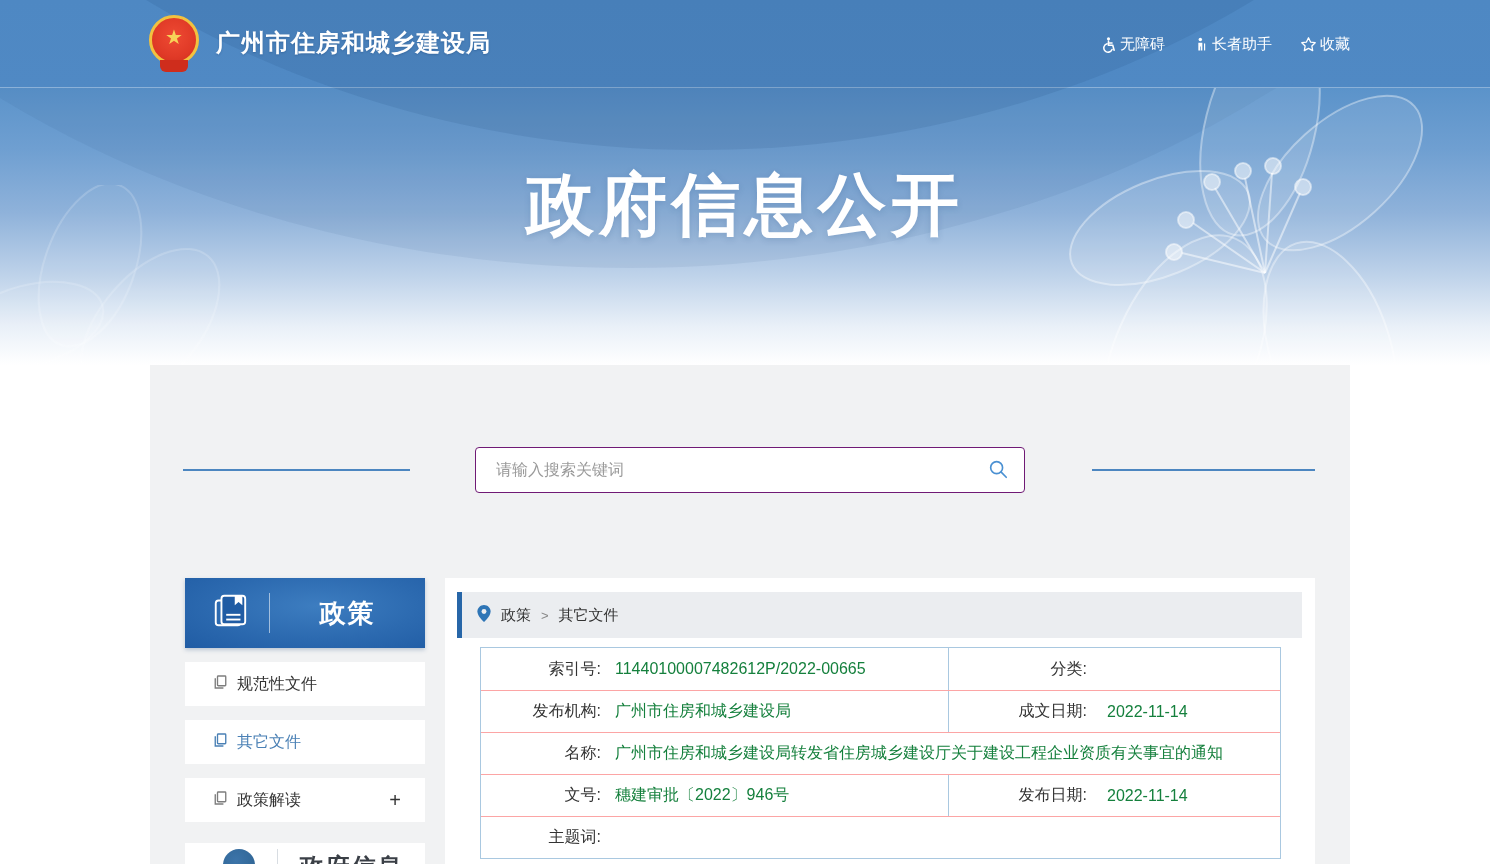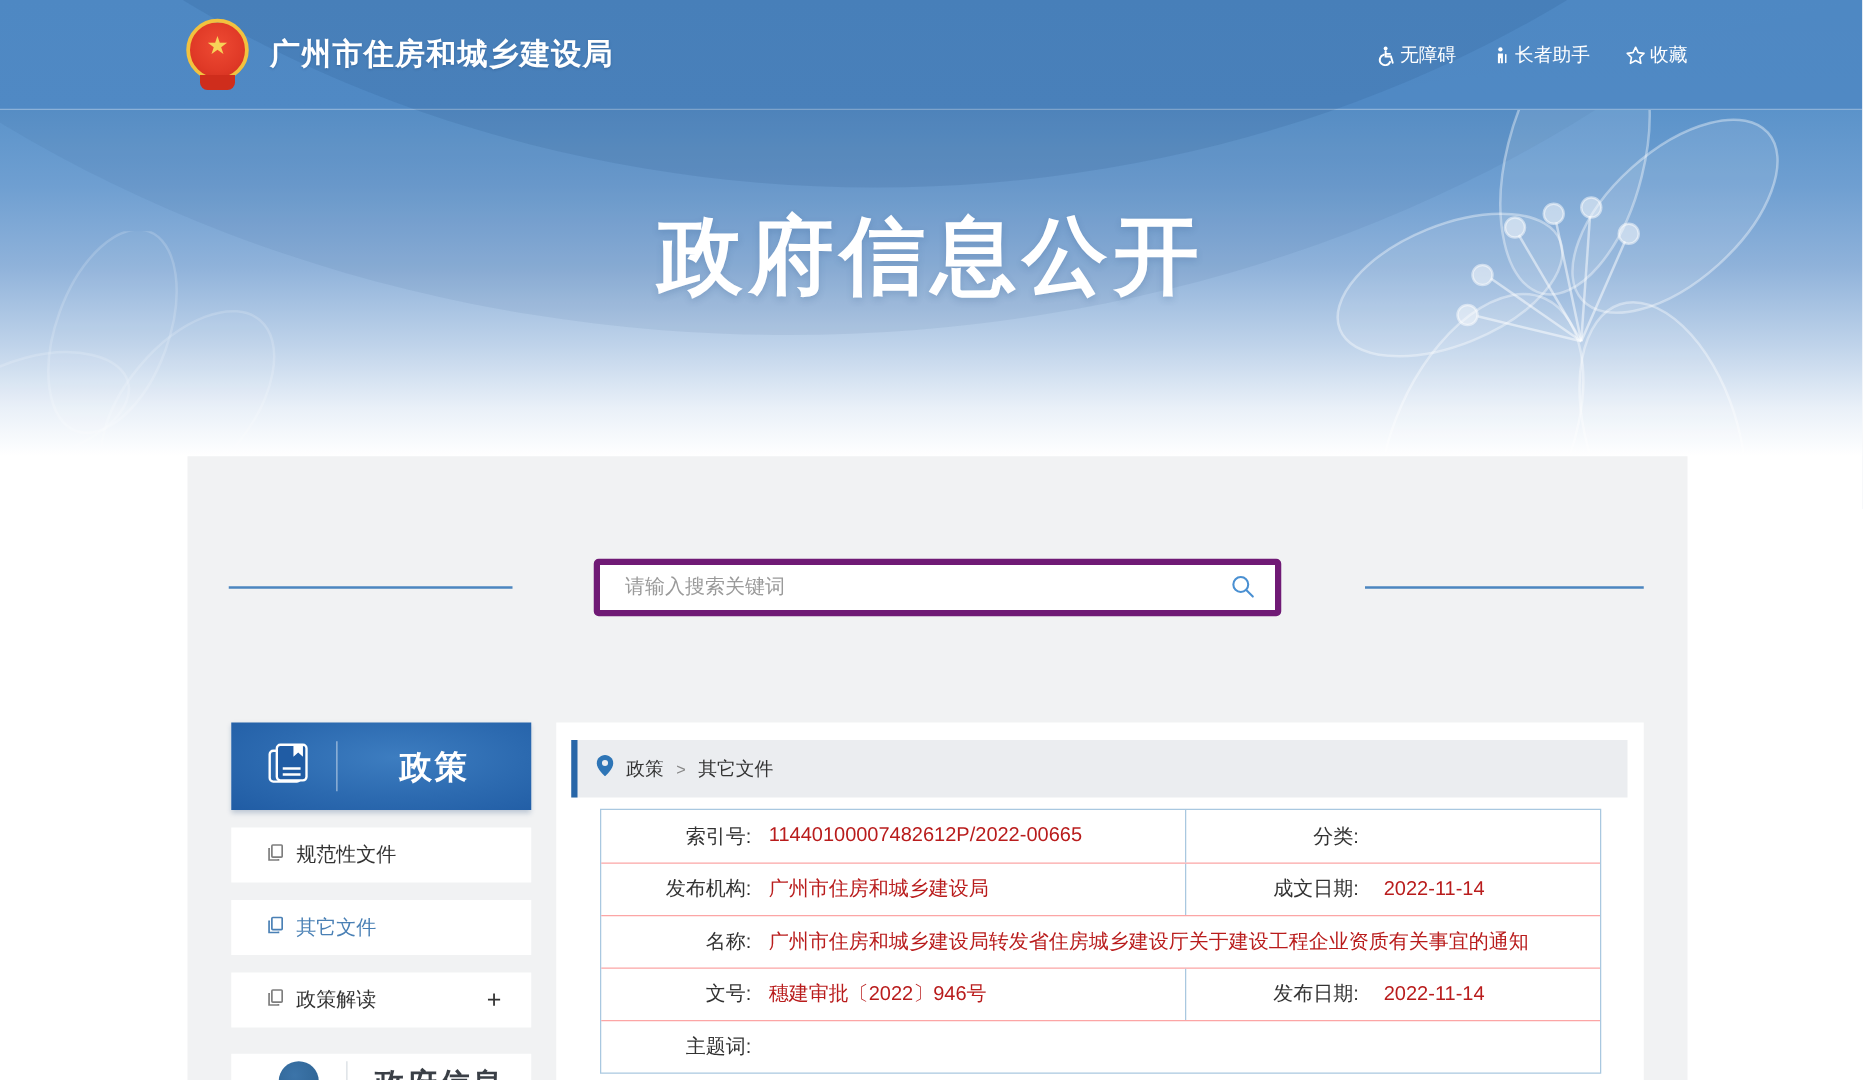--- a/index.html
+++ b/index.html
@@ -43,21 +43,21 @@
 
   
   .wrap { position:absolute; left:150px; top:365px; width:1200px; height:499px;
     background:#f1f2f3; z-index:4; }
 
   
   .deco-line { position:absolute; height:2px; background:#4c86c0; top:104px; }
   .deco-line.l { left:33px; width:227px; }
   .deco-line.r { left:942px; width:223px; }
   .search-box { position:absolute; left:325px; top:82px; width:550px; height:46px;
-    background:#fff; border:5px solid #701a75; border-radius:4px;
+    background:#fff; border:1px solid #701a75; border-radius:4px;
     display:flex; align-items:center; }
   .search-box input { flex:1; height:100%; border:none; outline:none; background:transparent;
     padding:0 14px 0 20px; font-size:16px; color:#333;
     font-family:"Liberation Sans","DejaVu Sans",sans-serif; }
   .search-box input::placeholder { color:#9a9a9a; }
   .search-btn { width:52px; height:44px; border:none; background:transparent; cursor:pointer;
     display:flex; align-items:center; justify-content:center; }
 
   
   .sidebar { position:absolute; left:35px; top:213px; width:240px; }
@@ -94,21 +94,21 @@
 
   .dtable { position:absolute; left:35px; top:69px; width:801px;
     border:1px solid #a9c8e0; background:#fff; }
   .trow { display:flex; height:42px; }
   .trow + .trow { border-top:1px solid #fca5a5; }
   .cell-l { width:467px; display:flex; align-items:center; height:100%; }
   .cell-r { flex:1; border-left:1px solid #a9c8e0; display:flex; align-items:center; height:100%;padding-left:26px; }
   .cell-f { width:100%; display:flex; align-items:center; height:100%; }
   .lab { flex:none; width:120px; text-align:right; font-size:16px; color:#333; }
   .lab.r { width:112px; }
-  .val { margin-left:14px; font-size:16px; color:#b91c1c; white-space:nowrap; }
+  .val { margin-left:14px; font-size:16px; color:#15803d; white-space:nowrap; }
   .val.r { margin-left:20px; }
 </style>
 </head>
 <body>
 
 <div class="page">
 
   <header class="topbar">
     <div class="swoosh"></div>
     <div class="brand">

